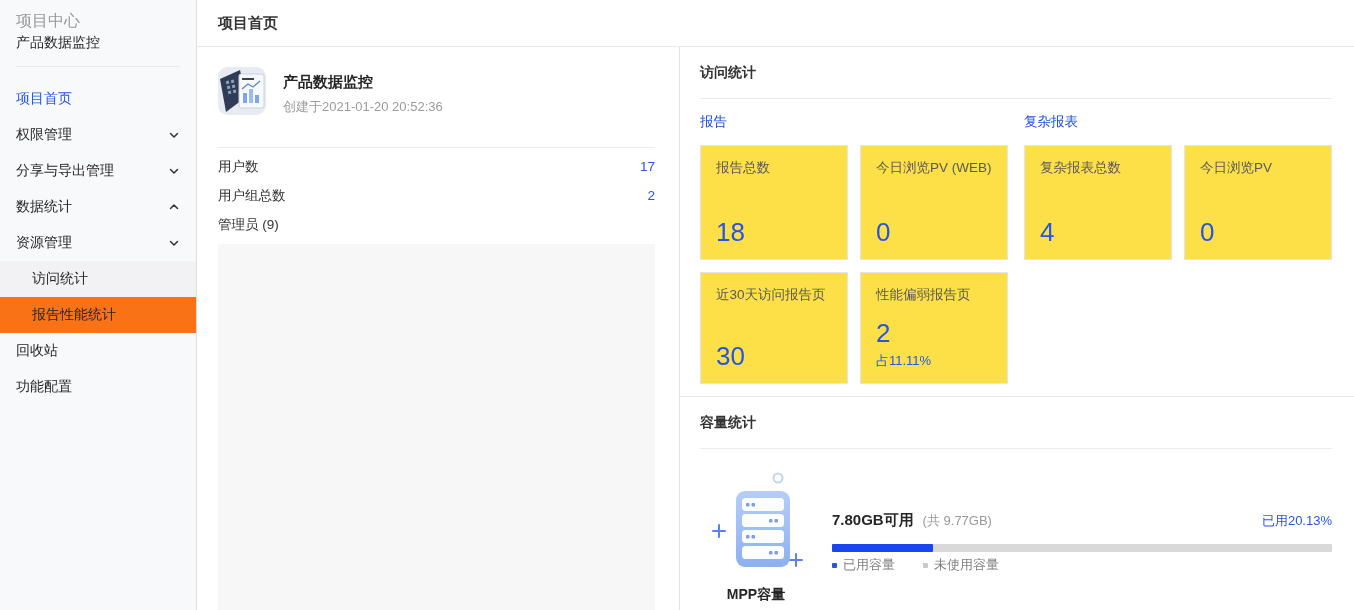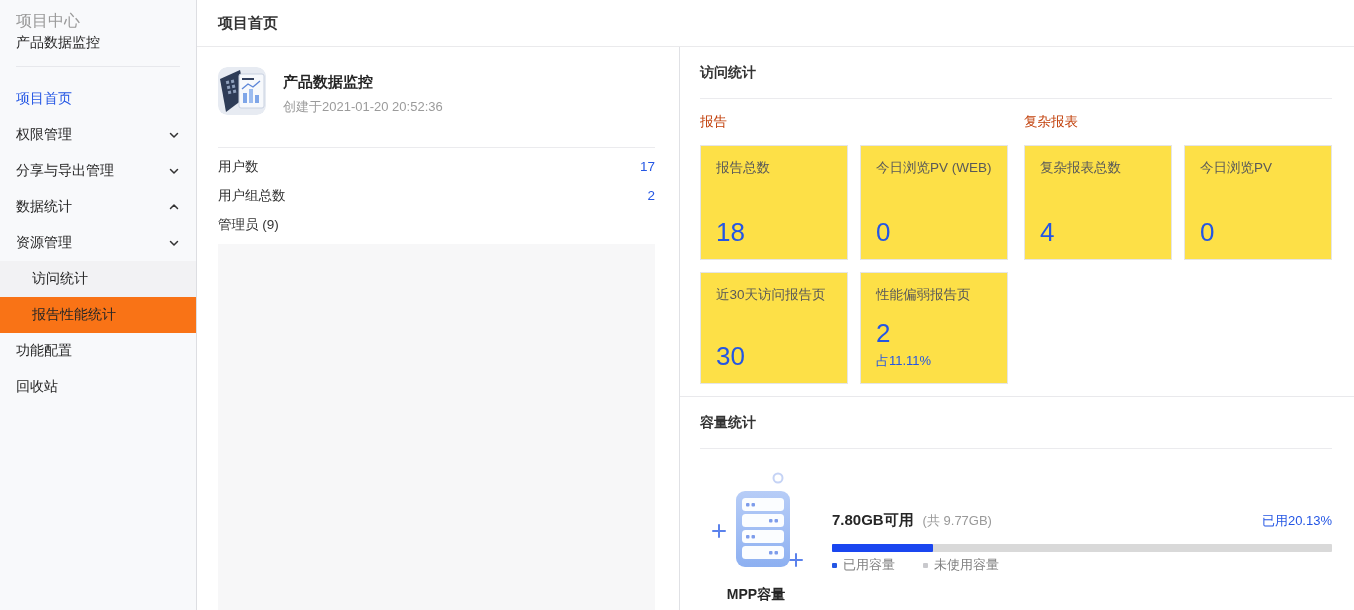--- a/index.html
+++ b/index.html
@@ -57,21 +57,21 @@
   .stat-rows { margin-top:4px; }
   .stat-row .val { color:#2456e4; cursor:pointer; }
   .admin-empty { flex:1; background:#f7f7f8; margin-top:5px; }
   
   .right-col { flex:1; display:flex; flex-direction:column; min-width:0; }
   .section { padding:0 22px 0 20px; }
   .sec-title-row { height:52px; display:flex; align-items:center; border-bottom:1px solid #ebebee; }
   .sec-title { font-size:14px; font-weight:600; color:#333; }
   .groups { display:flex; gap:16px; margin-top:14px; }
   .group { width:308px; }
-  .group-label { font-size:13.5px; color:#c2410c; }
+  .group-label { font-size:13.5px; color:#1d4ed8; }
   .cards { display:flex; flex-wrap:wrap; gap:12px; margin-top:14px; }
   .card {
     width:148px; height:115px; border:1px solid #e5e5e5; background:#fde047;
     padding:13px 15px; display:flex; flex-direction:column;
   }
   .card .c-label { font-size:13.5px; color:#595959; line-height:18px; }
   .card .c-bottom { margin-top:auto; }
   .card .c-num { font-size:26px; color:#2456e4; line-height:28px; font-weight:500; }
   .card .c-sub { font-size:13px; color:#2456e4; margin-top:5px; }
   .card.h112 { height:112px; }
@@ -140,24 +140,24 @@
     </div>
     <div class="submenu">
       <div class="menu-item">
         <span class="lbl">访问统计</span>
       </div>
       <div class="menu-item sel">
         <span class="lbl">报告性能统计</span>
       </div>
     </div>
     <div class="menu-item">
+      <span class="lbl">回收站</span>
+    </div>
+    <div class="menu-item">
       <span class="lbl">功能配置</span>
-    </div>
-    <div class="menu-item">
-      <span class="lbl">回收站</span>
     </div>
   </nav>
 </aside>
 
 <div class="main">
   <div class="topbar">
     <span class="title">项目首页</span>
   </div>
 
   <div class="content">

